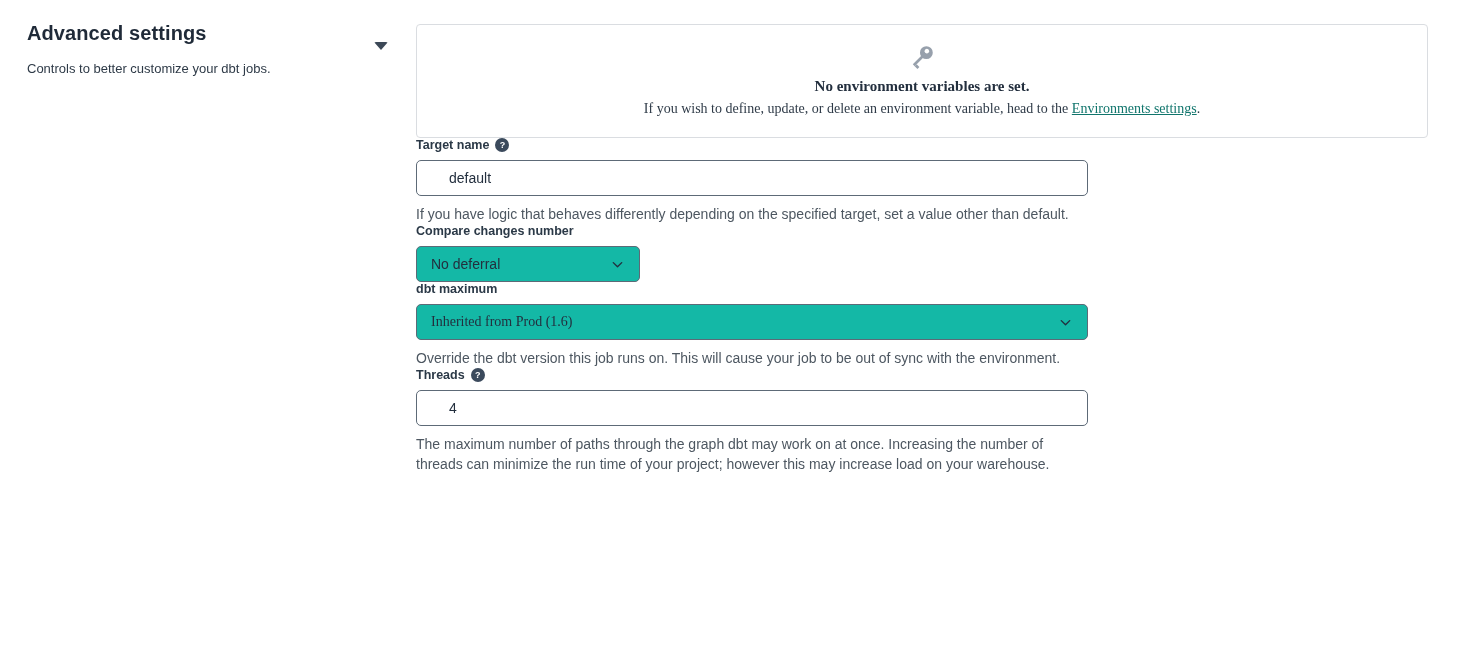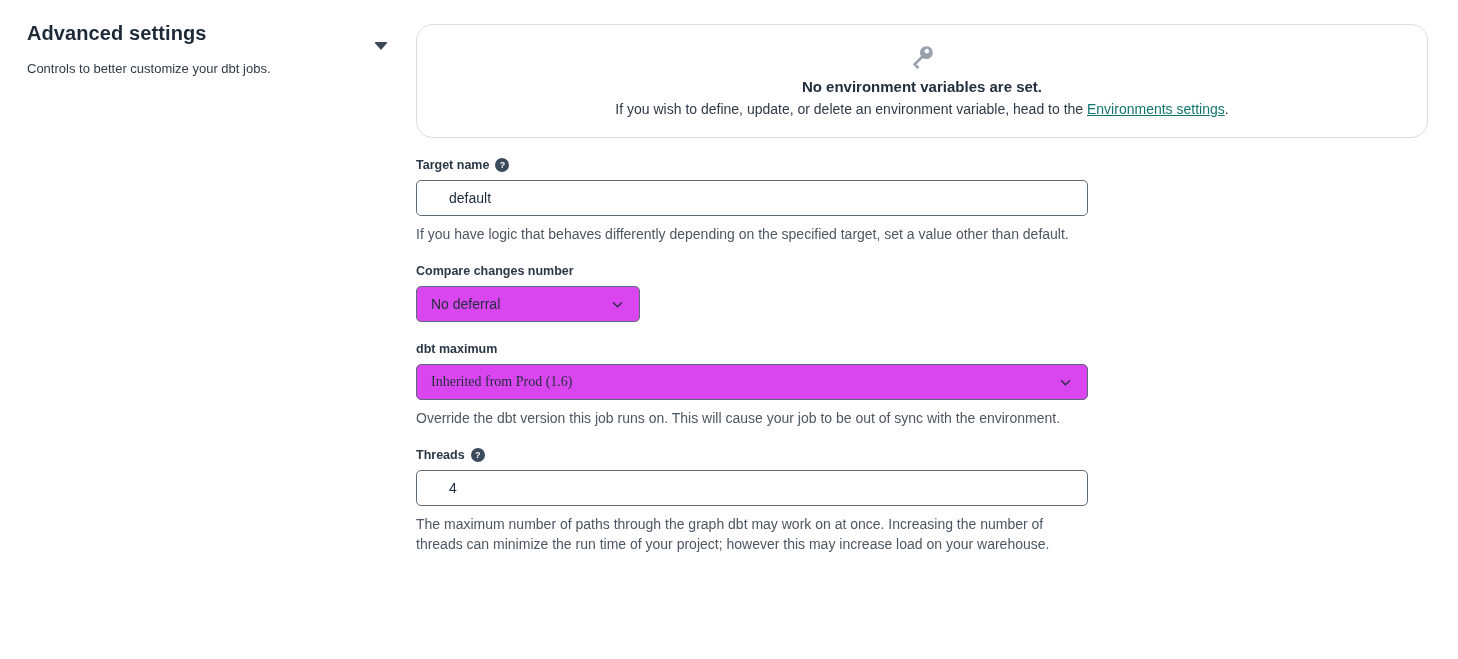--- a/index.html
+++ b/index.html
@@ -20,49 +20,49 @@
     display: inline-block; width: 0; height: 0;
     border-left: 7px solid transparent; border-right: 7px solid transparent;
     border-top: 8px solid #3c4857; border-radius: 2px;
   }
 
   
   .right-col { width: 1012px; padding-top: 2px; }
 
   .env-box {
     width: 1012px; min-height: 110px;
-    border: 1px solid #dadde1; border-radius: 17px;
+    border: 1px solid #dadde1; border-radius: 4px;
     display: flex; flex-direction: column; align-items: center;
-    padding: 18px 20px 20px; text-align: right;
+    padding: 18px 20px 20px; text-align: right; font-family: Liberation Serif, serif;
   }
   .env-box .key-wrap { line-height: 0; }
   .env-title { margin-top: 7px; font-size: 15px; font-weight: bold; color: #232f3e; }
   .env-msg { margin-top: 6px; font-size: 14px; color: #2e3a47; }
   .env-msg a { color: #10756c; text-decoration: underline; cursor: pointer; }
 
-  .field { margin-top: 20px; width: 672px; }
+  .field { width: 672px; }
   .label-row { display: flex; align-items: center; gap: 6px; margin-bottom: 8px; }
   .field-label { font-size: 12.5px; font-weight: bold; color: #2b3947; }
   .help-badge {
     width: 14px; height: 14px; border-radius: 50%;
     background: #3b4a5c; color: #ffffff;
     font-size: 9px; font-weight: bold;
     display: inline-flex; align-items: center; justify-content: center;
     cursor: pointer;
   }
   .text-input {
     width: 672px; height: 36px;
     border: 1px solid #5d6a77; border-radius: 5px;
     padding: 0 32px; font-size: 14px; color: #232f3e;
     font-family: "Liberation Sans", sans-serif;
     background: #ffffff; outline: none;
   }
   .select-box {
     height: 36px; border: 1px solid #5d6a77; border-radius: 5px;
-    background: #d946ef; display: flex; align-items: center;
+    background: #14b8a6; display: flex; align-items: center;
     justify-content: space-between; padding: 12px 14px;
     font-size: 14px; color: #232f3e; cursor: pointer;
   }
   .select-box.small { width: 224px; }
   .select-box.full { width: 672px; font-family: Liberation Serif, serif; }
   .chev { line-height: 0; }
   .help-text { margin-top: 8px; font-size: 14px; color: #4d5761; line-height: 20px; max-width: 672px; }
 </style>
 </head>
 <body>

